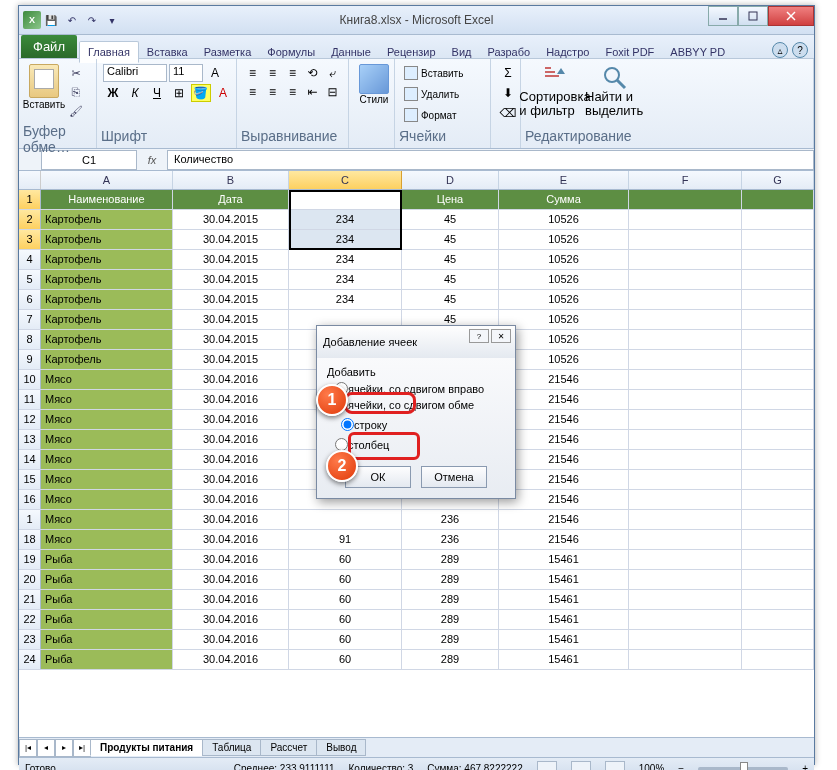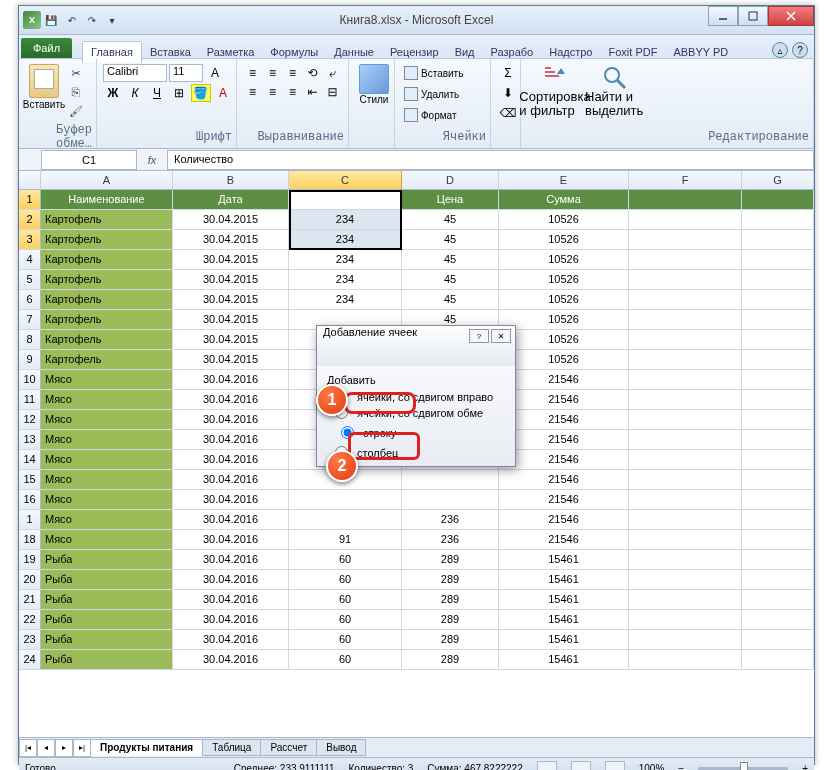--- a/index.html
+++ b/index.html
@@ -12,30 +12,30 @@
 .excel-icon { width: 18px; height: 18px; background: linear-gradient(135deg, #3d8a3d, #8ac68a); border-radius: 2px; display: flex; align-items: center; justify-content: center; color: #fff; font-size: 9px; font-weight: bold; }
 .qa-btn { width: 18px; height: 18px; border: 1px solid transparent; background: none; font-size: 10px; color: #336; }
 .title-text { position: absolute; left: 50%; transform: translateX(-50%); font-size: 12px; color: #444; }
 .win-controls { position: absolute; right: 0; top: 0; display: flex; height: 20px; }
 .win-btn { width: 30px; height: 20px; border: 1px solid #8aa; background: linear-gradient(#f4f8ff, #d0dff0); display: flex; align-items: center; justify-content: center; font-size: 10px; }
 .win-btn.close { width: 46px; background: linear-gradient(#f08080, #d04040); color: #fff; border-color: #a33; }
 .win-btn svg { width: 10px; height: 10px; }
 
 
 .tab-strip { height: 24px; background: linear-gradient(#e8f0fb, #dce7f4); display: flex; align-items: flex-end; padding-left: 2px; border-bottom: 1px solid #b8c8da; position: relative; }
-.file-tab { background: linear-gradient(#3b8a3b, #2a6a2a); color: #fff; padding: 4px 12px; font-size: 11px; border-radius: 2px 2px 0 0; margin-right: 10px; }
+.file-tab { background: linear-gradient(#3b8a3b, #2a6a2a); color: #fff; padding: 4px 12px; font-size: 13px; border-radius: 2px 2px 0 0; margin-right: 2px; }
 .ribbon-tab { padding: 4px 8px; font-size: 11px; color: #336; cursor: default; }
 .ribbon-tab.active { background: #fff; border: 1px solid #b8c8da; border-bottom: 1px solid #fff; margin-bottom: -1px; border-radius: 2px 2px 0 0; }
 .ribbon-help { position: absolute; right: 6px; display: flex; gap: 4px; }
 .help-btn { width: 16px; height: 16px; border-radius: 50%; border: 1px solid #58a; background: #cde; font-size: 10px; display: flex; align-items: center; justify-content: center; }
 
 
 .ribbon { height: 90px; background: linear-gradient(#f5f9fe, #e4ecf6); border-bottom: 1px solid #a8bad0; display: flex; }
 .rgroup { border-right: 1px solid #c6d4e4; padding: 2px 4px; display: flex; flex-direction: column; position: relative; height: 100%; }
-.rgroup-label { font-size: 12px; color: #5a6e88; text-align: right; margin-top: auto; padding-bottom: 2px; font-family: Liberation Mono, monospace; }
+.rgroup-label { font-size: 14px; color: #5a6e88; text-align: left; margin-top: auto; padding-bottom: 2px; }
 .rgroup-body { flex: 1; display: flex; align-items: flex-start; }
 .paste-big { width: 42px; display: flex; flex-direction: column; align-items: center; font-size: 10px; gap: 1px; padding-top: 3px; }
 .paste-icon { width: 30px; height: 34px; background: linear-gradient(#f9e9b8, #e8c880); border: 1px solid #c8a860; border-radius: 2px; position: relative; }
 .paste-icon::after { content: ""; position: absolute; top: 4px; left: 4px; right: 4px; bottom: 8px; background: #fff; border: 1px solid #aaa; }
 .mini-col { display: flex; flex-direction: column; gap: 1px; padding: 3px 2px; }
 .mini-btn { width: 18px; height: 18px; border: 1px solid transparent; display: flex; align-items: center; justify-content: center; font-size: 11px; color: #335; }
 .font-row { display: flex; gap: 2px; align-items: center; }
 .font-name-sel { width: 64px; height: 18px; border: 1px solid #a9b8ca; background: #fff; font-size: 11px; padding: 0 16px 0 3px; position: relative; }
 .font-size-sel { width: 34px; height: 18px; border: 1px solid #a9b8ca; background: #fff; font-size: 11px; padding: 0 14px 0 3px; }
 .fmt-btn { width: 20px; height: 18px; border: 1px solid transparent; font-size: 12px; display: flex; align-items: center; justify-content: center; }
@@ -87,26 +87,26 @@
 
 
 .status-bar { height: 22px; background: linear-gradient(#e4ecf6, #cfdcec); border-top: 1px solid #a8bad0; display: flex; align-items: center; font-size: 10px; padding: 0 6px; gap: 14px; }
 .status-spacer { flex: 1; }
 .zoom-slider { width: 90px; height: 4px; background: #a9b8ca; position: relative; border-radius: 2px; }
 .zoom-handle { position: absolute; width: 8px; height: 14px; background: #fff; border: 1px solid #888; top: -5px; left: 42px; }
 .view-btn { width: 20px; height: 16px; border: 1px solid #a9b8ca; background: #eef3f9; }
 
 
 .dialog { position: absolute; top: 325px; left: 316px; width: 200px; background: linear-gradient(#fdfdfe, #e8ecf2); border: 1px solid #7a8aa2; box-shadow: 2px 3px 10px rgba(0,0,0,0.4); font-size: 11px; }
-.dlg-title { height: 40px; background: linear-gradient(#fefefe, #e4e9f0); display: flex; align-items: flex-start; padding: 0 6px; position: relative; }
+.dlg-title { height: 32px; background: linear-gradient(#fefefe, #e4e9f0); display: flex; align-items: center; padding: 16px 6px; position: relative; }
 .dlg-closers { position: absolute; right: 4px; top: 3px; display: flex; gap: 2px; }
 .dlg-cbtn { width: 20px; height: 14px; border: 1px solid #999; background: #f4f6fa; font-size: 8px; display: flex; align-items: center; justify-content: center; }
 .dlg-body { padding: 8px 10px 4px; }
 .dlg-group-label { margin-bottom: 4px; }
-.radio-row { display: flex; align-items: center; gap: 9px; margin: 3px 0 3px 8px; }
+.radio-row { display: flex; align-items: center; gap: 0; margin: 3px 0 3px 8px; }
 .radio-row input { margin: 0; }
 .radio-row.hilite { display: inline-flex; padding: 1px 10px 1px 6px; }
 .dlg-buttons { display: flex; justify-content: center; gap: 10px; padding: 8px 0 10px; }
 .dlg-btn { width: 66px; height: 22px; border: 1px solid #8a9ab0; background: linear-gradient(#fdfdfe, #e4e9f0); font-size: 11px; }
 .dlg-btn.hilite { }
 
 
 .marker { position: absolute; width: 32px; height: 32px; border-radius: 50%; background: radial-gradient(circle at 35% 30%, #ff7a4a, #e03a0a); border: 2px solid #fff; box-shadow: 0 2px 5px rgba(0,0,0,0.5); color: #fff; font-weight: bold; font-size: 16px; display: flex; align-items: center; justify-content: center; z-index: 30; }
 .red-ring { position: absolute; border: 3px solid #e02020; border-radius: 8px; z-index: 25; pointer-events: none; }
 .r1 { top: 392px; left: 344px; width: 72px; height: 22px; }
@@ -580,18 +580,22 @@
           <input type="radio" name="addcells" style="">
           <span>ячейки, со сдвигом обме</span>
         </label><label class="radio-row hilite">
           <input type="radio" name="addcells" checked="" style="">
           <span>строку</span>
         </label><label class="radio-row">
           <input type="radio" name="addcells" style="">
           <span>столбец</span>
         </label></div>
   </div>
+  <div class="dlg-buttons">
+    <button class="dlg-btn hilite">ОК</button>
+    <button class="dlg-btn">Отмена</button>
+  </div>
 </div>
 
 <div class="red-ring r1"></div>
 <div class="red-ring r2"></div>
 <div class="marker m1">1</div>
 <div class="marker m2">2</div>
 
 </body></html>

